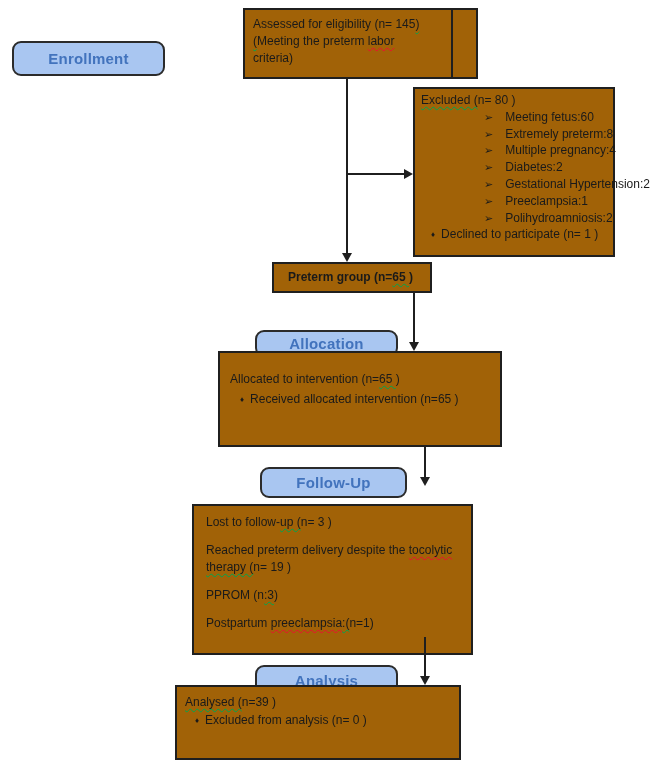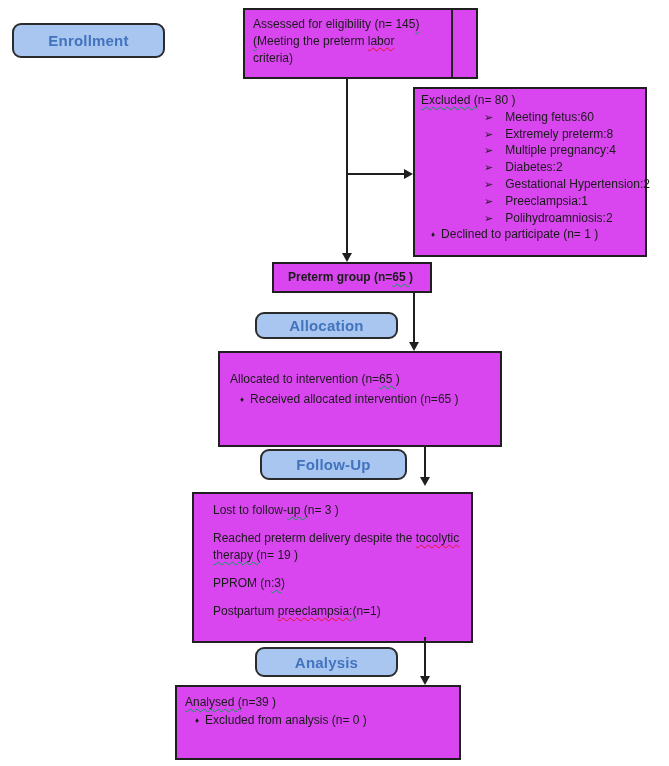--- a/index.html
+++ b/index.html
@@ -7,50 +7,51 @@
     --box-border:#1f1f1f; --line:#1f1f1f; --text:#1a1a1a;
     --squiggle-red:#e8112d; --squiggle-green:#00a550; --background:#ffffff;
   }
   html,body{margin:0;padding:0;background:var(--background);}
   #canvas{
     position:relative;width:669px;height:766px;background:var(--background);
     font-family:"Liberation Sans",sans-serif;color:var(--text);overflow:hidden;
   }
   
   .flowbox{
-    position:absolute;background:#d946ef;border:2px solid var(--box-border);
+    position:absolute;background:#a16207;border:2px solid var(--box-border);
     font-size:12px;box-sizing:border-box;
   }
   .line{line-height:17px;white-space:nowrap;}
   .blank-line{height:11px;}
   .ind-diamond{padding-left:10px;}
   .ind-arrow{padding-left:63px;}
   .bullet{display:inline-block;}
   .bullet.diamond{font-size:8px;margin-right:6px;vertical-align:1px;}
   .bullet.arrow{font-size:11px;margin-right:12px;}
   .sq-red{text-decoration:underline; text-decoration-style:wavy; text-decoration-color:var(--squiggle-red); text-decoration-thickness:1px; text-underline-offset:2px; text-decoration-skip-ink:none;}
   .sq-green{text-decoration:underline; text-decoration-style:wavy; text-decoration-color:var(--squiggle-green); text-decoration-thickness:1px; text-underline-offset:2px; text-decoration-skip-ink:none;}
 
   #assessed{left:243px;top:8px;width:210px;height:71px;padding:6px 8px;}
   #assessed-side{left:451px;top:8px;width:27px;height:71px;}
-  #excluded{left:413px;top:87px;width:234px;height:170px;padding:3px 6px;}
+  #excluded{left:413px;top:87px;width:202px;height:170px;padding:3px 6px;}
   #excluded .line{line-height:16.8px;}
   #preterm{left:272px;top:262px;width:160px;height:31px;padding:5px 0 0 14px;font-weight:bold;}
   #allocated{left:218px;top:351px;width:284px;height:96px;padding:16px 10px;}
   #allocated .line{line-height:20px;}
-  #lost{left:192px;top:492px;width:281px;height:151px;padding:8px 19px;}
+  #lost{left:192px;top:504px;width:281px;height:151px;padding:8px 12px;}
   #analysed{left:175px;top:685px;width:286px;height:75px;padding:6px 8px;}
   #analysed .line{line-height:18px;}
 
   
   .stage{
     position:absolute;background:var(--stage-fill);border:2px solid var(--stage-border);
     border-radius:9px;display:flex;align-items:center;justify-content:center;
     font-size:15px;font-weight:bold;color:var(--stage-text);box-sizing:border-box;
     letter-spacing:.2px;
+    margin-top:18px;
   }
   #stage-enrollment{left:12px;top:23px;width:153px;height:35px;}
   #stage-allocation{left:255px;top:312px;width:143px;height:27px;}
   #stage-followup{left:260px;top:449px;width:147px;height:31px;}
   #stage-analysis{left:255px;top:647px;width:143px;height:30px;}
 
   
   .vline{position:absolute;width:2px;background:var(--line);}
   .hline{position:absolute;height:2px;background:var(--line);}
   .arrow-down{position:absolute;width:0;height:0;border-left:5px solid transparent;border-right:5px solid transparent;border-top:9px solid var(--line);}

